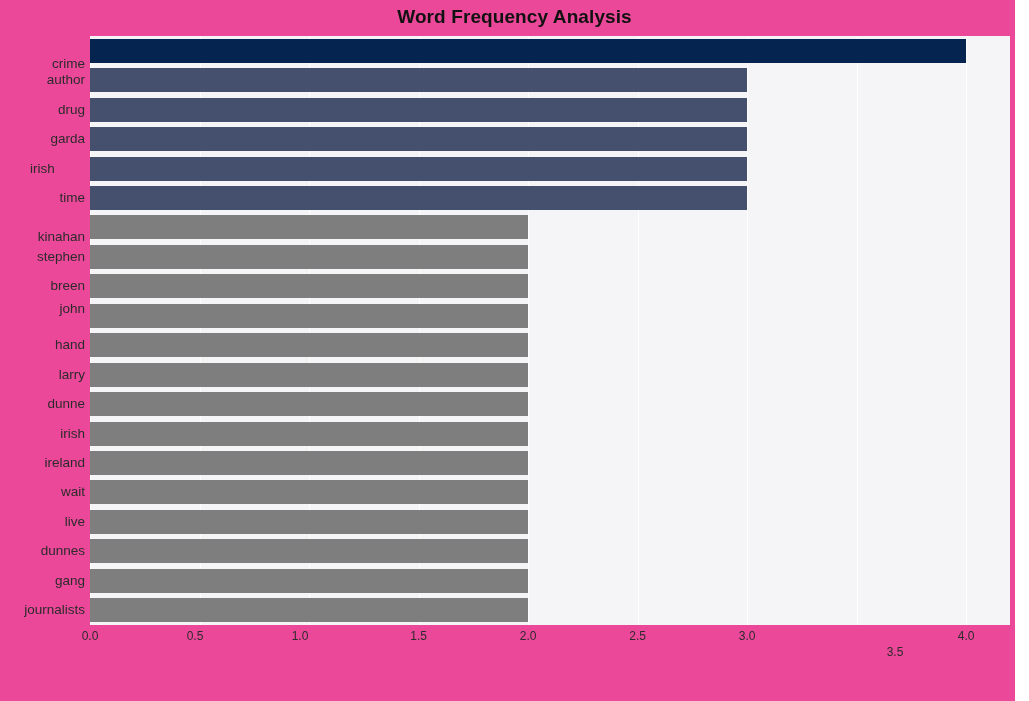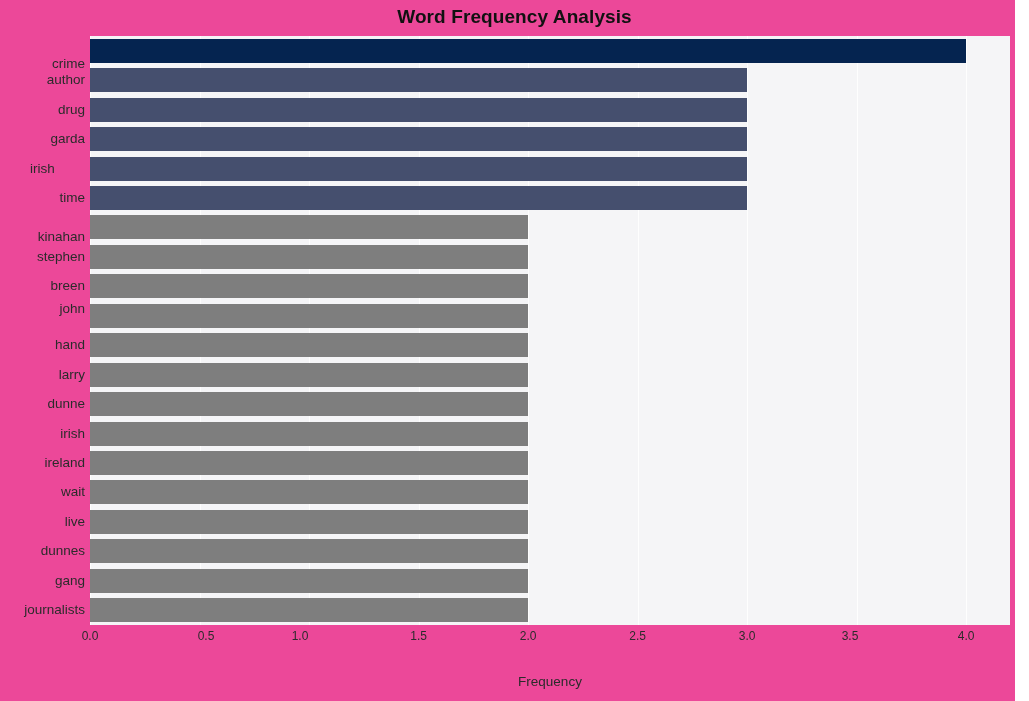--- a/index.html
+++ b/index.html
@@ -159,25 +159,24 @@
         <div class="bar" title="wait: 2" style="left: 0px; top: 444.475px; width: 438.095px; background: rgb(126, 126, 126);"></div>
         <div class="bar" title="live: 2" style="left: 0px; top: 473.925px; width: 438.095px; background: rgb(126, 126, 126);"></div>
         <div class="bar" title="dunnes: 2" style="left: 0px; top: 503.375px; width: 438.095px; background: rgb(126, 126, 126);"></div>
         <div class="bar" title="gang: 2" style="left: 0px; top: 532.825px; width: 438.095px; background: rgb(126, 126, 126);"></div>
         <div class="bar" title="journalists: 2" style="left: 0px; top: 562.275px; width: 438.095px; background: rgb(126, 126, 126);"></div>
       </div>
   </div>
 
   <div id="x-axis-labels">
       <div class="x-tick-label" style="left: 0px;">0.0</div>
-      <div class="x-tick-label" style="left: 116px;">0.5</div>
+      <div class="x-tick-label" style="left: 105px;">0.5</div>
       <div class="x-tick-label" style="left: 210px;">1.0</div>
       <div class="x-tick-label" style="left: 328.571px;">1.5</div>
       <div class="x-tick-label" style="left: 438.095px;">2.0</div>
       <div class="x-tick-label" style="left: 547.619px;">2.5</div>
       <div class="x-tick-label" style="left: 657.143px;">3.0</div>
-      <div class="x-tick-label" style="left: 760px;">3.5</div>
+      <div class="x-tick-label" style="left: 805px; margin-top: 16px;">3.5</div>
       <div class="x-tick-label" style="left: 876.19px;">4.0</div>
     </div>
 
-  <div id="x-axis-title">Frequency</div>
 
 </div>
 
 </body></html>

